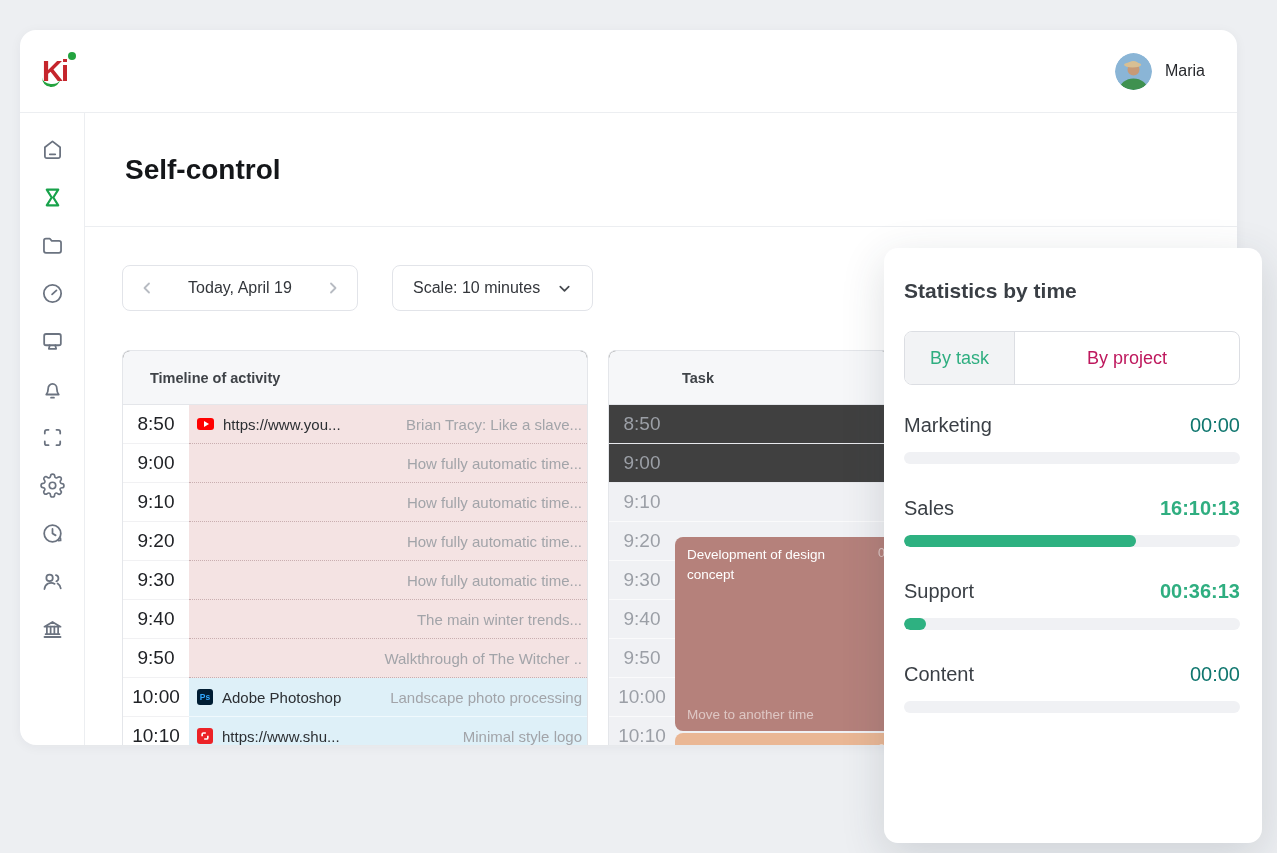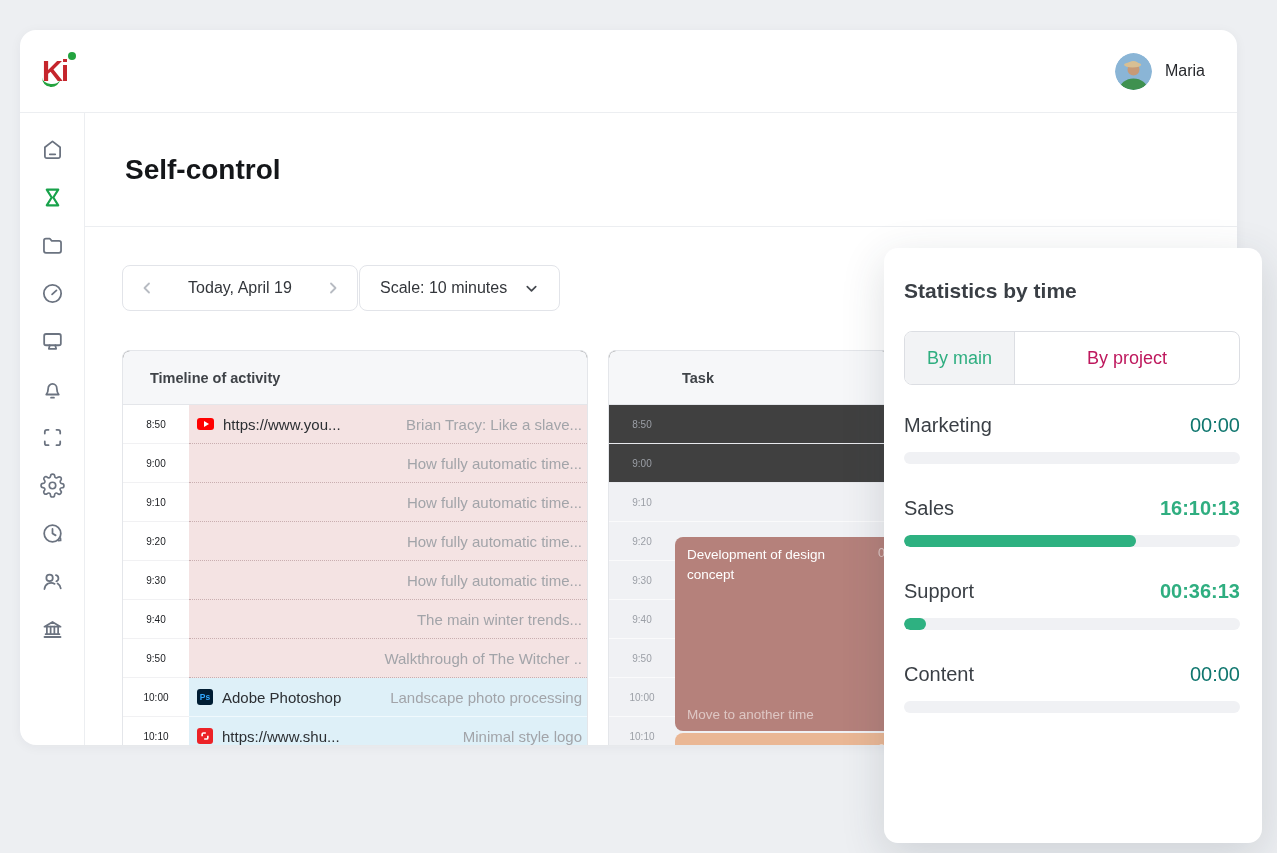--- a/index.html
+++ b/index.html
@@ -58,21 +58,21 @@
   .nav-item svg { width:25px; height:25px; display:block; }
 
   .content { flex:1; position:relative; min-width:0; }
   .title-section {
     height:114px; border-bottom:1px solid #eceef1;
     display:flex; align-items:center; padding-left:40px;
   }
   .page-title { font-size:28px; font-weight:700; color:#141619; }
 
   
-  .controls { position:absolute; top:152px; left:37px; display:flex; gap:1px; }
+  .controls { position:absolute; top:152px; left:37px; display:flex; gap:34px; }
   .date-nav {
     width:236px; height:46px; background:#fff;
     border:1px solid #e2e4e9; border-radius:8px;
     display:flex; align-items:center; justify-content:space-between; padding:0 16px;
     cursor:pointer;
   }
   .chev-btn { color:#b7bbc2; display:flex; }
   .chev-btn svg { width:16px; height:16px; }
   .date-label { font-size:16px; color:#33363b; }
   .scale-select {
@@ -93,21 +93,21 @@
   .table-header {
     height:54px; background:#f6f7f9; border-bottom:1px solid #e4e6ea;
     display:flex; align-items:center; font-size:14.5px; font-weight:700; color:#3f4348;
   }
   .timeline-table .table-header { padding-left:27px; }
   .task-table .table-header { padding-left:73px; }
 
   .t-row { height:39px; display:flex; }
   .cell-time {
     width:66px; flex:none; display:flex; align-items:center; justify-content:center;
-    font-size:10px; color:#202226; background:#fff; border-bottom:1px solid #f1f1f3;
+    font-size:19px; color:#202226; background:#fff; border-bottom:1px solid #f1f1f3;
   }
   .cell-act { flex:1; display:flex; align-items:center; padding:0 5px 0 8px; min-width:0; }
   .tone-pink .cell-act { background:var(--row-pink,#f4e3e3); border-bottom:1px dotted #c9aeb0; }
   .tone-blue .cell-act { background:var(--row-blue,#def0f8); border-bottom:1px solid #f0f9fd; }
   .app-label { font-size:15px; color:#2c2f33; margin-left:9px; white-space:nowrap; }
   .desc {
     flex:1; text-align:right; font-size:15px; color:#a2a4a9;
     white-space:nowrap; overflow:hidden; padding-left:8px;
   }
 
@@ -434,21 +434,21 @@
           </div>
         </div>
       </div>
     </div>
   </div>
 </div>
 
 <div class="stats-panel">
   <div class="stats-title">Statistics by time</div>
   <div class="toggle">
-      <div class="tab active">By main</div>
+      <div class="tab active">By task</div>
       <div class="tab">By project</div>
     </div>
   <div>
       <div class="stat-item muted">
         <div class="stat-head">
           <span class="stat-label">Marketing</span>
           <span class="stat-value">00:00</span>
         </div>
         <div class="stat-bar">
           <div class="stat-fill" style="width: 0%;"></div>

